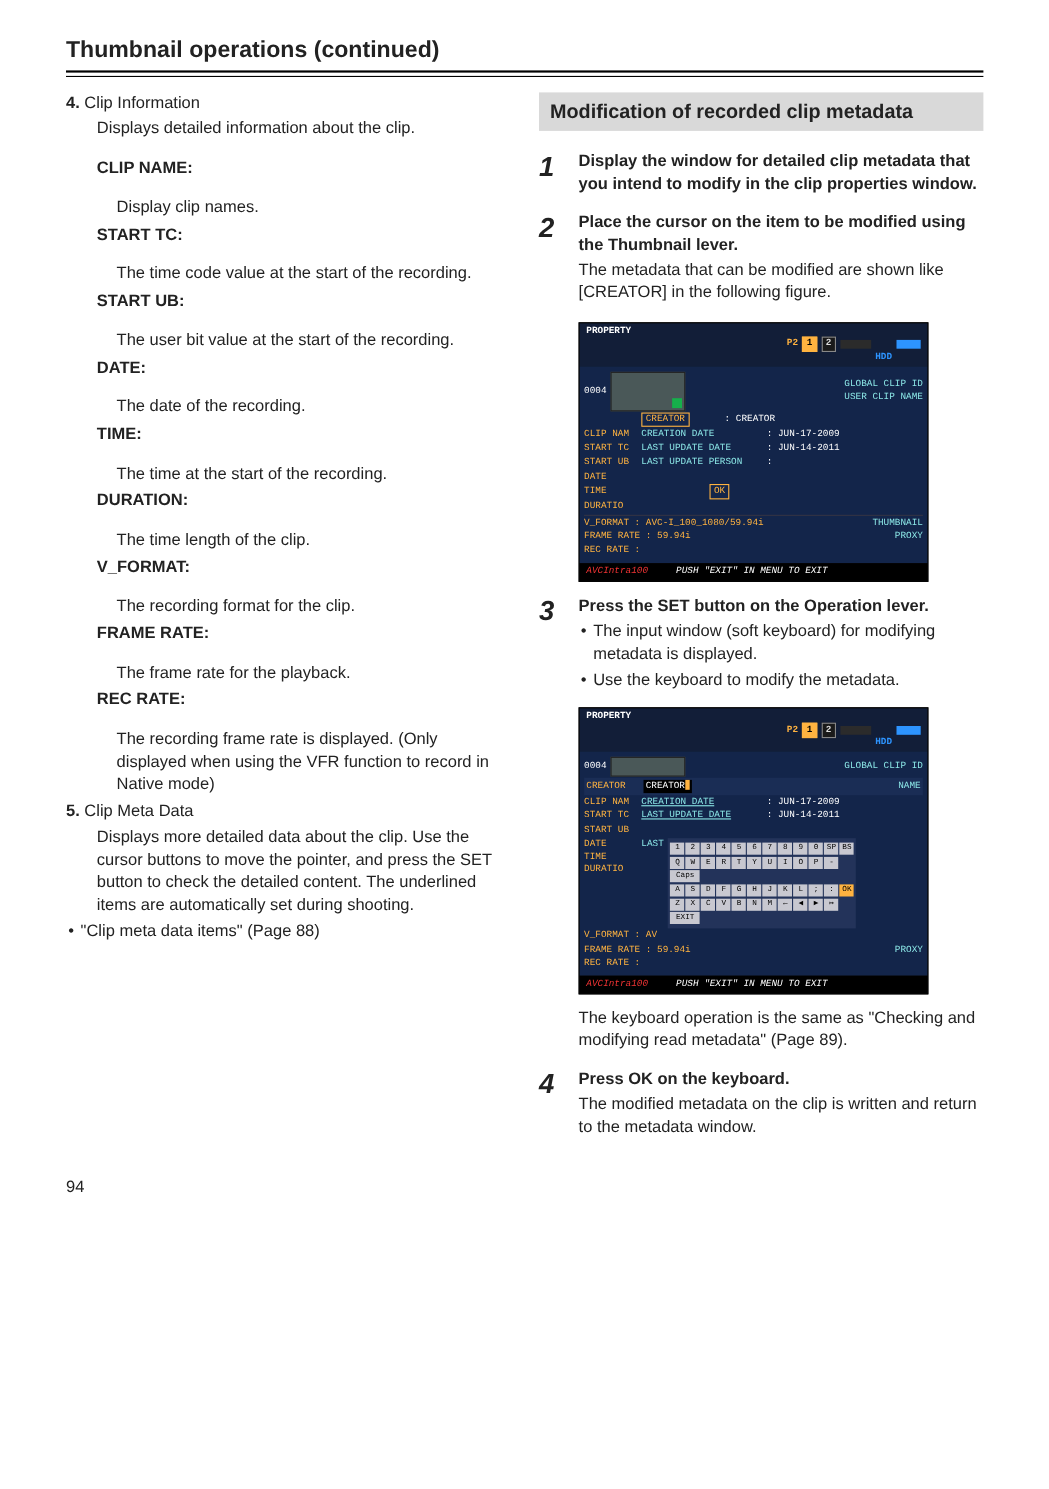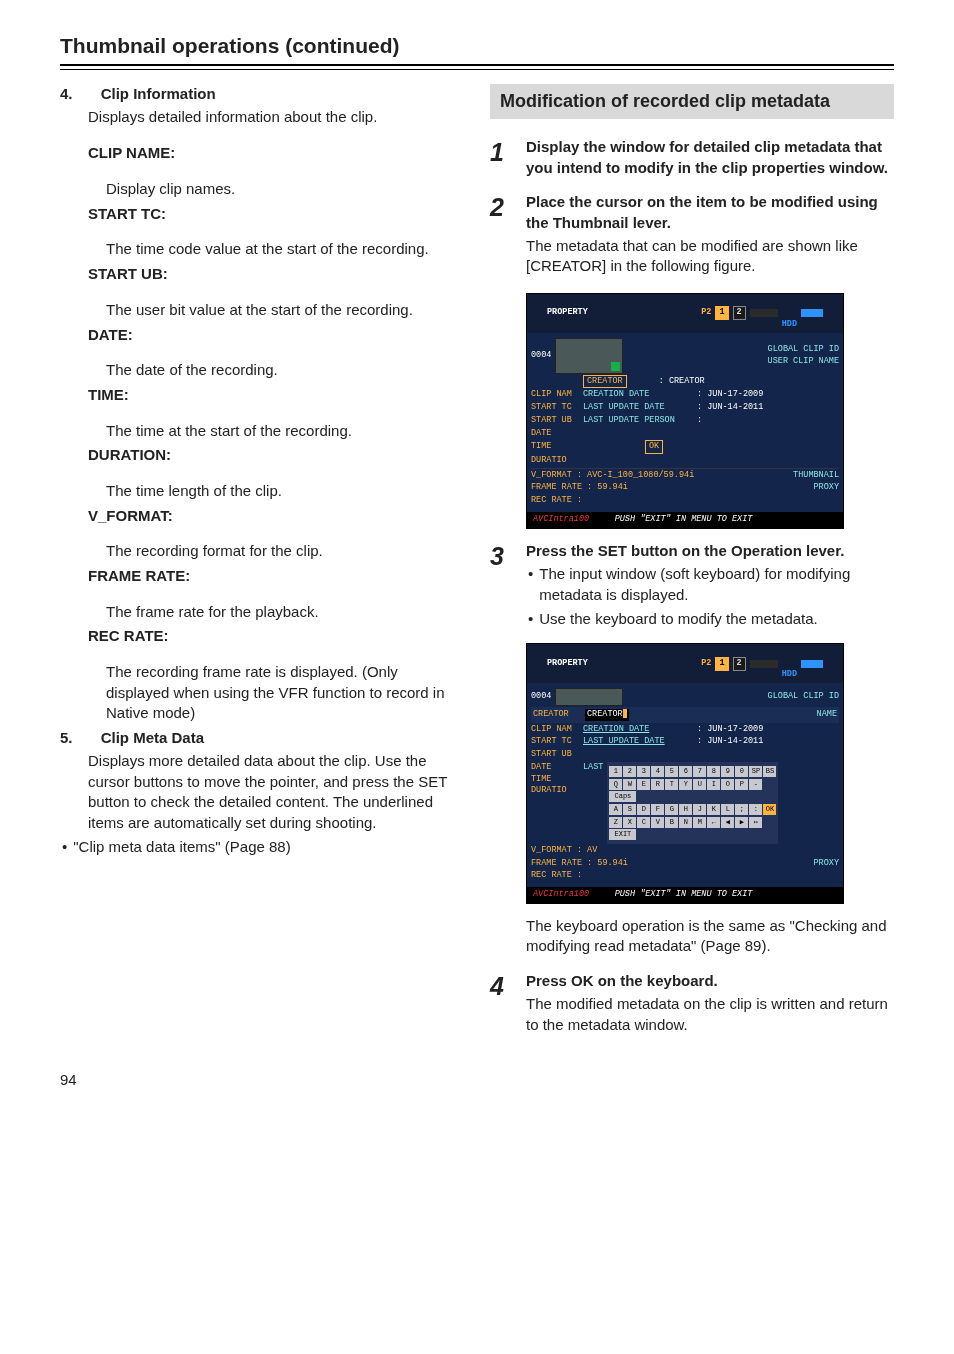--- a/index.html
+++ b/index.html
@@ -35,21 +35,21 @@
     gap: 26px;
   }
   .col {
     width: 50%;
     font-size: 15px;
     line-height: 1.38;
   }
 
   
   .sec-num { font-weight: bold; margin-top: 0; }
-  .sec-title { font-weight: bold; margin-left: 24px; }
+  .sec-title { font-weight: normal; }
   .indent1 { margin-left: 28px; }
   .indent2 { margin-left: 46px; }
   .label { font-weight: bold; margin-top: 4px; }
   .para { margin-top: 2px; margin-bottom: 2px; }
   .tight { margin: 0; }
 
   
   .section-heading {
     background: #d9d9d9;
     font-size: 18px;
@@ -79,24 +79,23 @@
     color: #fff;
     font-family: "Courier New", monospace;
     font-size: 8.5px;
     border: 1px solid #000;
     position: relative;
   }
   .shot-head {
     background: #121e38;
     color: #fff;
     font-weight: bold;
-    padding: 2px 20px;
+    padding: 2px 6px;
     display: flex;
     justify-content: space-between;
-    align-items: center;
   }
   .shot-body {
     background: #13254a;
     padding: 4px;
   }
   .shot-row { display: flex; gap: 4px; align-items: center; margin: 1px 0; }
   .cyan { color: #8be6e6; }
   .orange { color: #ffb340; }
   .box-orange { border: 1px solid #ffb340; padding: 0 3px; color: #ffb340; }
   .slotbar { display: flex; gap: 4px; align-items: center; }

